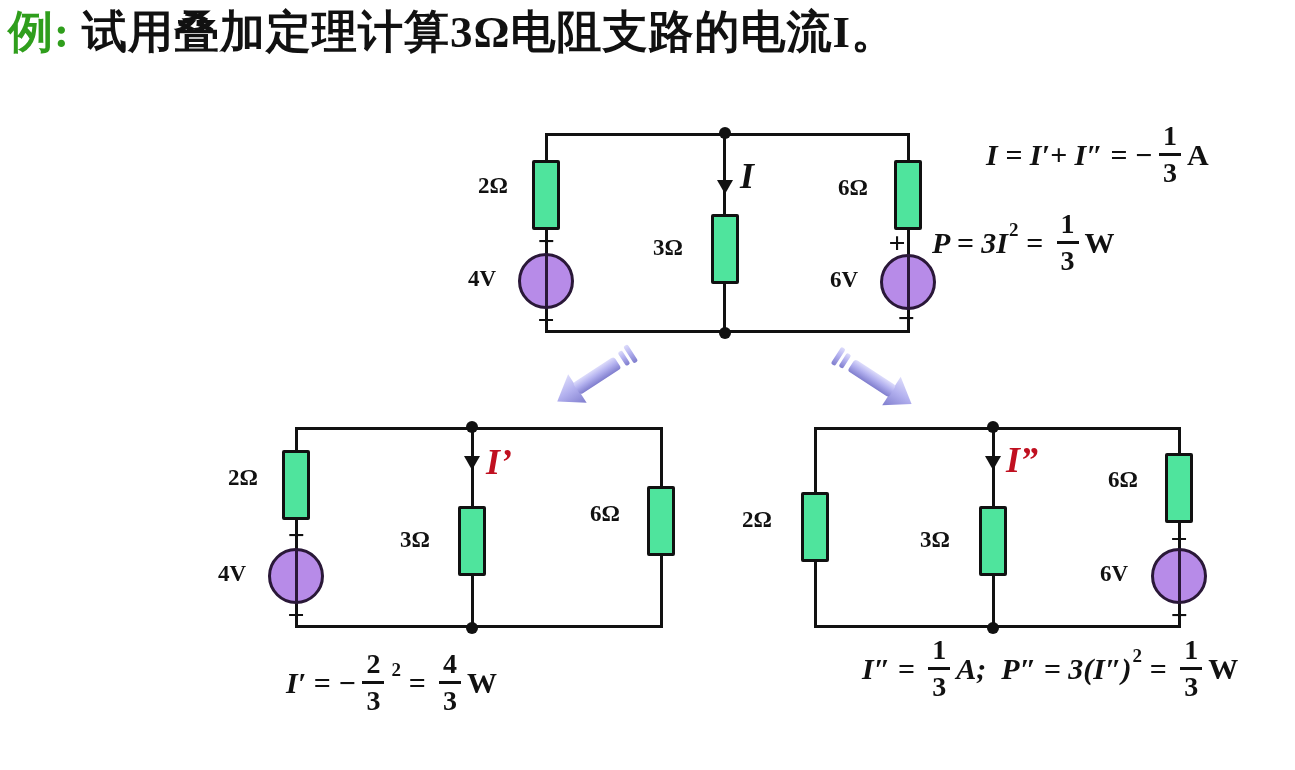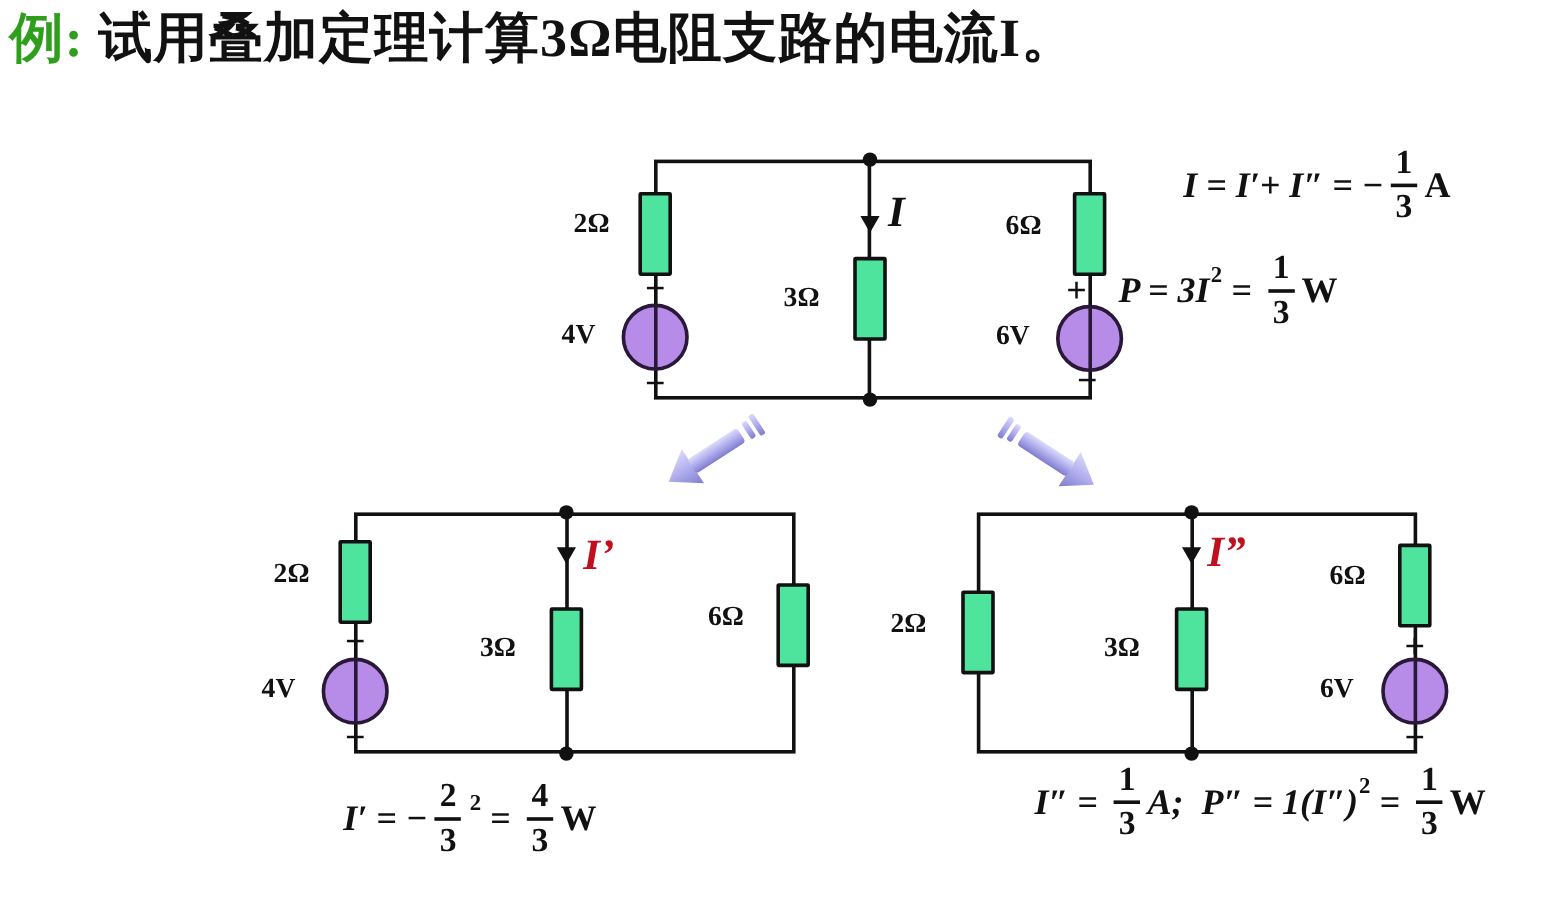--- a/index.html
+++ b/index.html
@@ -158,16 +158,16 @@
   <div class="res" style="left:1165px; top:453px;"></div>
   <div class="clabel" style="left:1108px; top:468px; width:54px;">6Ω</div>
   <div class="sign" style="left:1166px; top:524px;">+</div>
   <div class="src" style="left:1151px; top:548px;">
       <div class="line"></div>
     </div>
   <div class="clabel" style="left:1100px; top:562px; width:48px;">6V</div>
   <div class="sign" style="left:1166px; top:600px;">−</div>
 
   <div class="formula" style="left:862px; top:636px;">
-    <span>I″ = </span><span class="frac"><span class="num">1</span><span class="den">3</span></span><span>A;  P″ = 1(I″)</span><sup>2</sup><span> = </span><span class="frac"><span class="num">1</span><span class="den">3</span></span><span class="up">W</span>
+    <span>I″ = </span><span class="frac"><span class="num">1</span><span class="den">3</span></span><span>A;  P″ = 3(I″)</span><sup>2</sup><span> = </span><span class="frac"><span class="num">1</span><span class="den">3</span></span><span class="up">W</span>
   </div>
 
 </div>
 
 </body></html>

